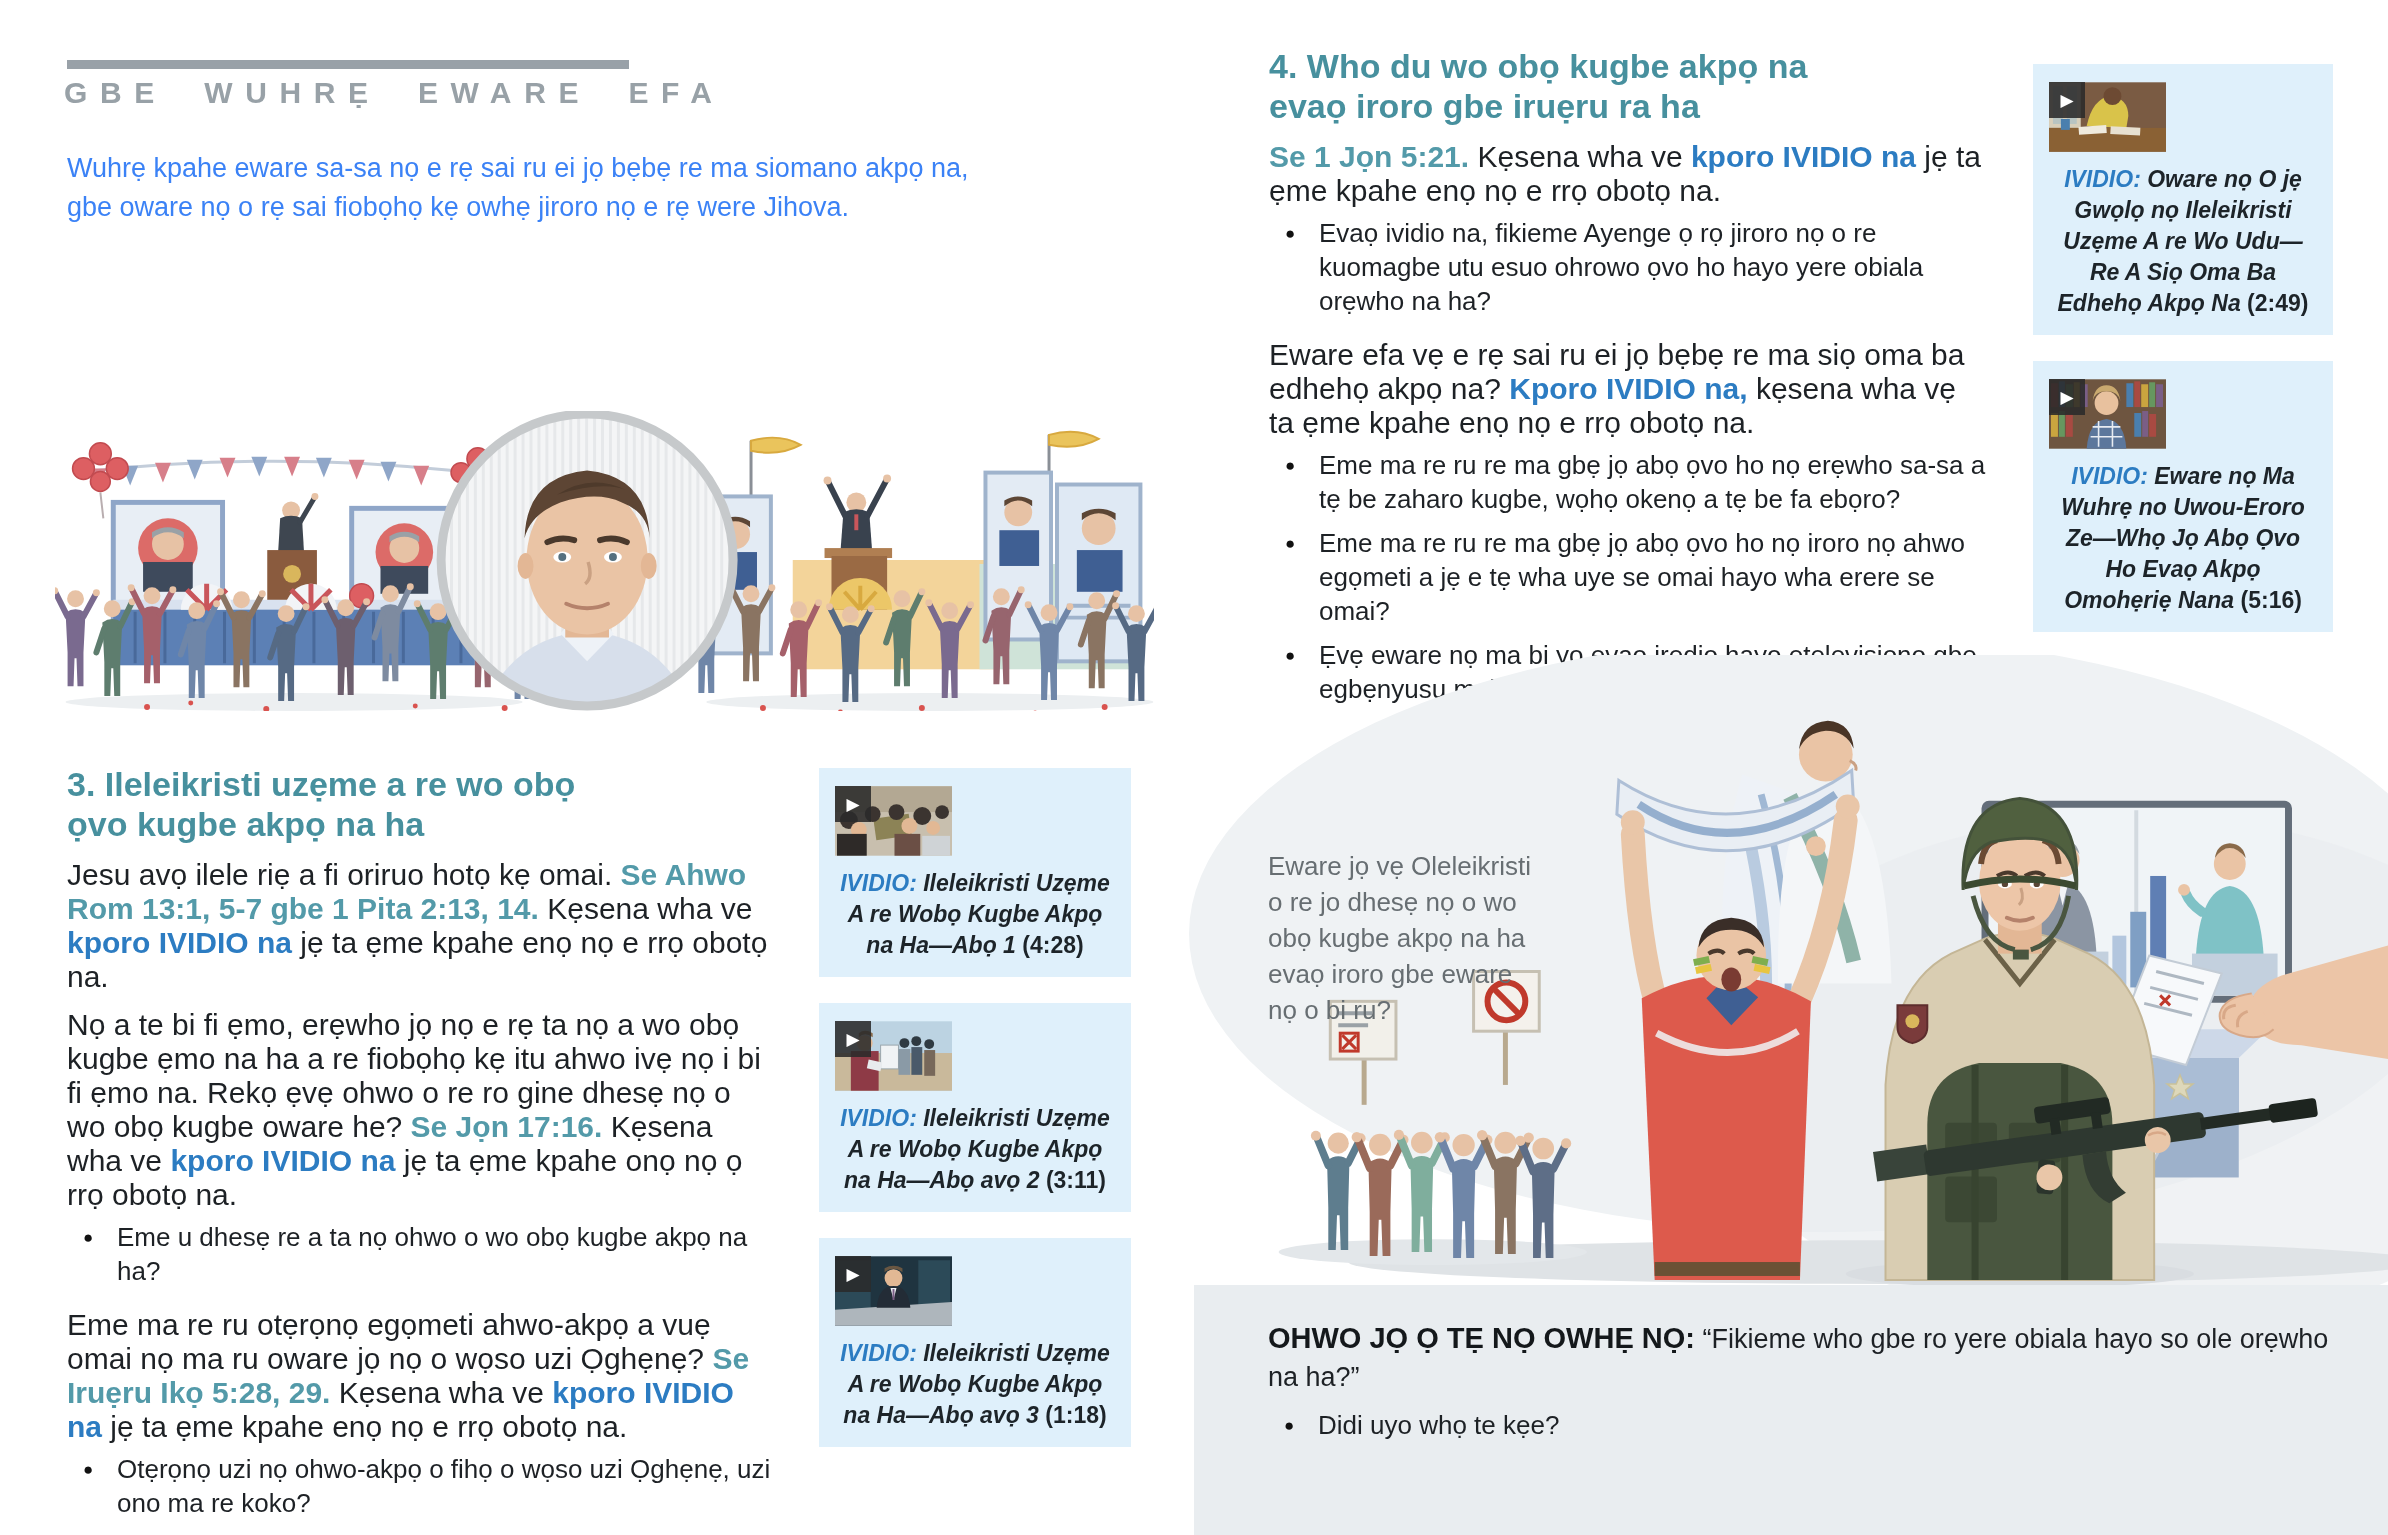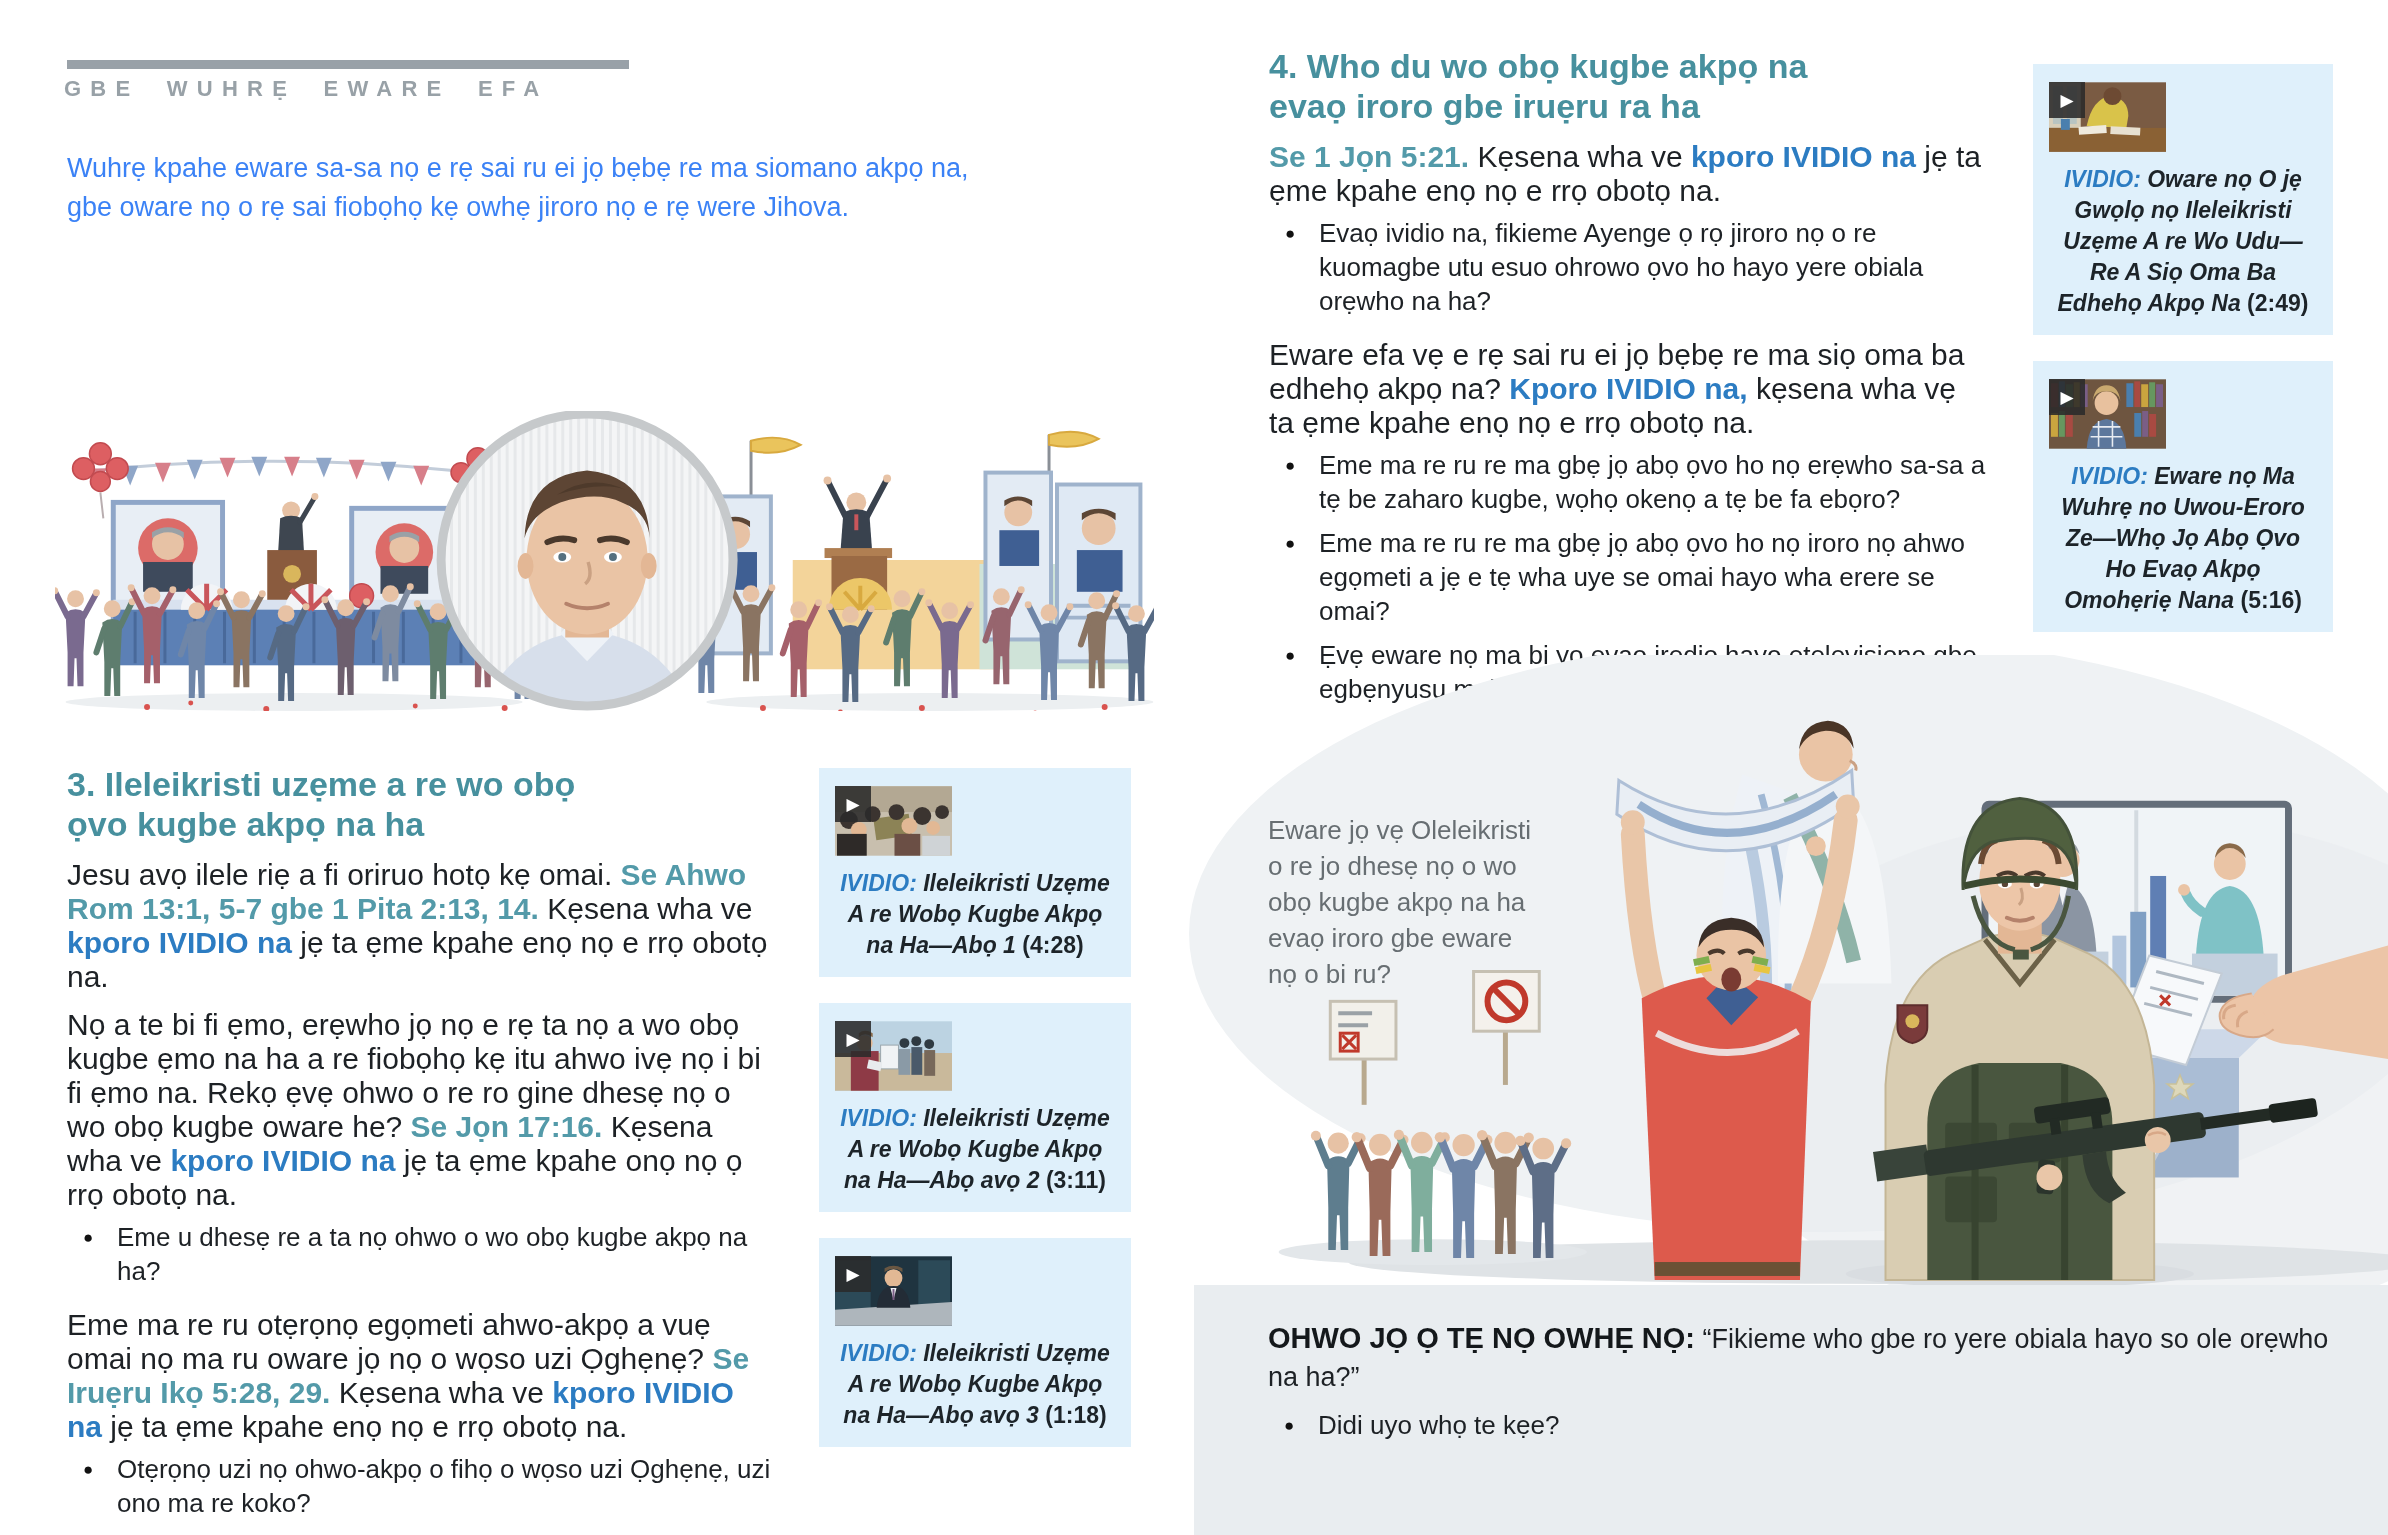--- a/index.html
+++ b/index.html
@@ -2,21 +2,21 @@
 <html><head>
 <meta charset="utf-8">
 <style>
   html,body{margin:0;padding:0;background:#ffffff;}
   body{width:2388px;height:1535px;overflow:hidden;position:relative;
        font-family:"Liberation Sans", sans-serif;color:#1d2125;}
   .abs{position:absolute;}
 
   
   .rule{left:67px;top:60px;width:562px;height:9px;background:#99a1a8;}
-  .kicker{left:64px;top:76px;margin:0;font-size:22px;font-weight:700;color:#98a1a7;
+  .kicker{left:64px;top:76px;margin:0;font-size:30px;font-weight:700;color:#98a1a7;
           letter-spacing:0.42em;word-spacing:0.55em;}
   .intro{left:67px;top:149px;width:985px;margin:0;font-size:27px;line-height:39px;
          white-space:pre-line;color:#3b82f6;}
   .illus-left{left:55px;top:411px;}
 
   .col{left:67px;top:764px;width:708px;}
   .col4{left:1269px;top:46px;width:718px;}
   .sec-title{margin:0 0 6px 0;font-size:34px;line-height:40px;font-weight:700;
              color:#47909e;white-space:pre-line;}
   p.body{margin:14px 0 8px 0;font-size:30px;line-height:34px;}
@@ -35,21 +35,21 @@
   .vcol-left{left:819px;top:768px;}
   .vcol-right{left:2033px;top:64px;width:300px;}
   .vcard{margin:0 0 26px 0;background:#dff0fb;padding:18px 16px 16px 16px;box-sizing:border-box;}
   .thumb{position:relative;width:117px;height:70px;margin-bottom:12px;overflow:hidden;}
   .thumb svg{display:block;}
   .play{position:absolute;left:0;top:0;width:36px;height:36px;background:rgba(42,42,42,.88);
         color:#fff;font-size:17px;display:flex;align-items:center;justify-content:center;}
   .vcap{margin:0;font-size:23px;line-height:31px;text-align:center;}
 
   
-  .illus-caption{left:1268px;top:812px;width:289px;font-size:26px;line-height:36px;
+  .illus-caption{left:1268px;top:848px;width:289px;font-size:26px;line-height:36px;
                  color:#676e72;white-space:pre-line;z-index:5;}
   .illus-right{left:1189px;top:655px;}
   .review{left:1194px;top:1285px;width:1194px;height:251px;background:#e9edf0;box-sizing:border-box;
           padding:34px 40px 0 74px;}
   .review-head{margin:0;font-size:27px;line-height:38px;}
   .review-title{font-weight:700;font-size:29px;color:#14181b;}
   .review-quote{color:#1d2125;}
   .review ul.blist{margin-top:12px;}
 </style>
 </head>

